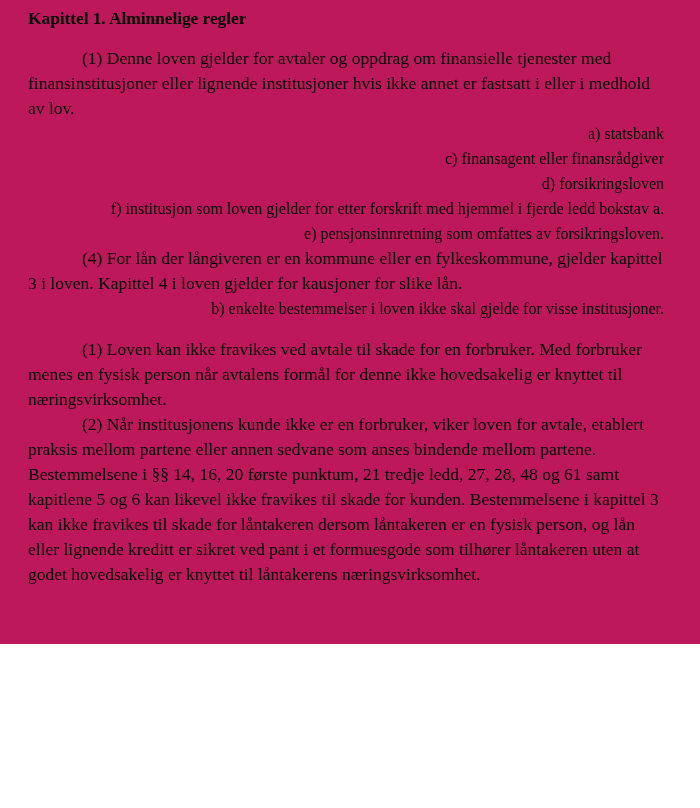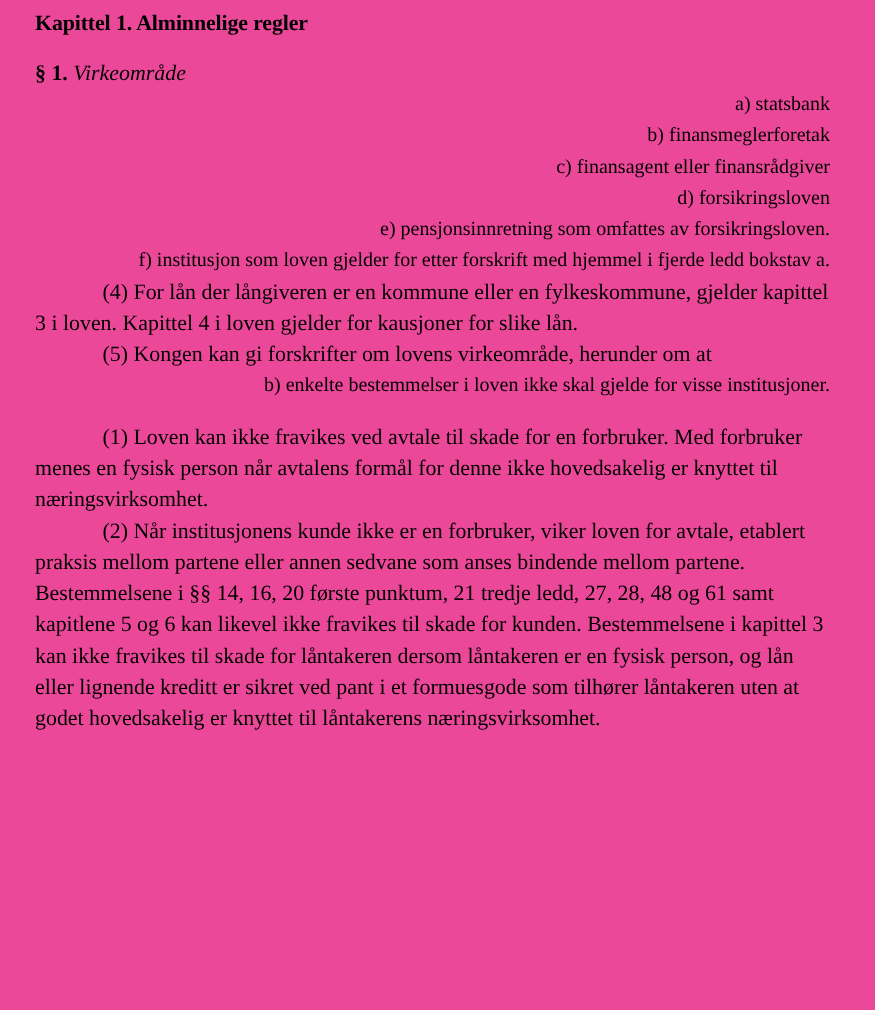--- a/index.html
+++ b/index.html
@@ -12,22 +12,22 @@
     width: 700px;
     height: 808px;
     overflow: hidden;
     font-family: "Liberation Serif", "DejaVu Serif", serif;
     color: #000000;
     -webkit-font-smoothing: none;
   }
   .page {
     position: relative;
     width: 700px;
-    height: 808px;
-    background: #ec4899;
+    height: 644px;
+    background: #be185d;
     box-sizing: border-box;
     padding: 6px 36px 0 28px;
   }
 
   
   .chapter-heading {
     font-size: 17.5px;
     font-weight: bold;
     line-height: 24px;
     margin: 0 0 16px 0;
@@ -75,33 +75,28 @@
   }
 </style>
 </head>
 <body>
 
 <div class="page">
 
   <h1 class="chapter-heading">Kapittel 1. Alminnelige regler</h1>
 
   <div class="section-block">
-    <p class="section-heading">
-      <span class="sec-num">§ 1.</span>
-      <span class="sec-title">Virkeområde</span>
-    </p>
 
+    <p class="para">(1) Denne loven gjelder for avtaler og oppdrag om finansielle tjenester med finansinstitusjoner eller lignende institusjoner hvis ikke annet er fastsatt i eller i medhold av lov.</p>
     <p class="list-item">a) statsbank</p>
-    <p class="list-item">b) finansmeglerforetak</p>
     <p class="list-item">c) finansagent eller finansrådgiver</p>
     <p class="list-item">d) forsikringsloven</p>
+    <p class="list-item">f) institusjon som loven gjelder for etter forskrift med hjemmel i fjerde ledd bokstav a.</p>
     <p class="list-item">e) pensjonsinnretning som omfattes av forsikringsloven.</p>
-    <p class="list-item">f) institusjon som loven gjelder for etter forskrift med hjemmel i fjerde ledd bokstav a.</p>
     <p class="para">(4) For lån der långiveren er en kommune eller en fylkeskommune, gjelder kapittel 3 i loven. Kapittel 4 i loven gjelder for kausjoner for slike lån.</p>
-    <p class="para">(5) Kongen kan gi forskrifter om lovens virkeområde, herunder om at</p>
     <p class="list-item">b) enkelte bestemmelser i loven ikke skal gjelde for visse institusjoner.</p>
   </div>
 
   <div class="section-block">
 
     <p class="para">(1) Loven kan ikke fravikes ved avtale til skade for en forbruker. Med forbruker menes en fysisk person når avtalens formål for denne ikke hovedsakelig er knyttet til næringsvirksomhet.</p>
     <p class="para">(2) Når institusjonens kunde ikke er en forbruker, viker loven for avtale, etablert praksis mellom partene eller annen sedvane som anses bindende mellom partene. Bestemmelsene i §§ 14, 16, 20 første punktum, 21 tredje ledd, 27, 28, 48 og 61 samt kapitlene 5 og 6 kan likevel ikke fravikes til skade for kunden. Bestemmelsene i kapittel 3 kan ikke fravikes til skade for låntakeren dersom låntakeren er en fysisk person, og lån eller lignende kreditt er sikret ved pant i et formuesgode som tilhører låntakeren uten at godet hovedsakelig er knyttet til låntakerens næringsvirksomhet.</p>
 
   </div>
 

